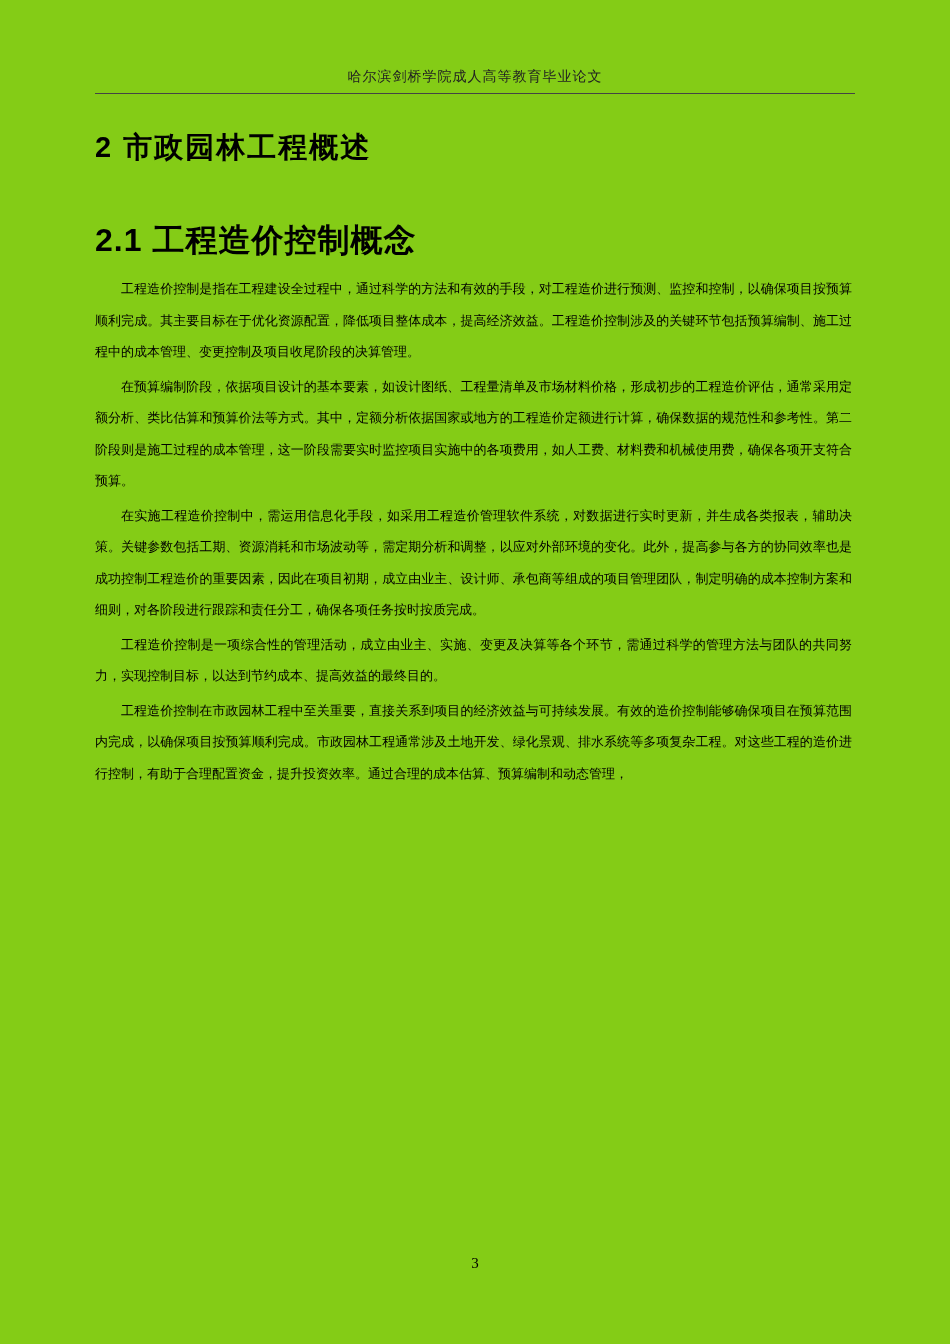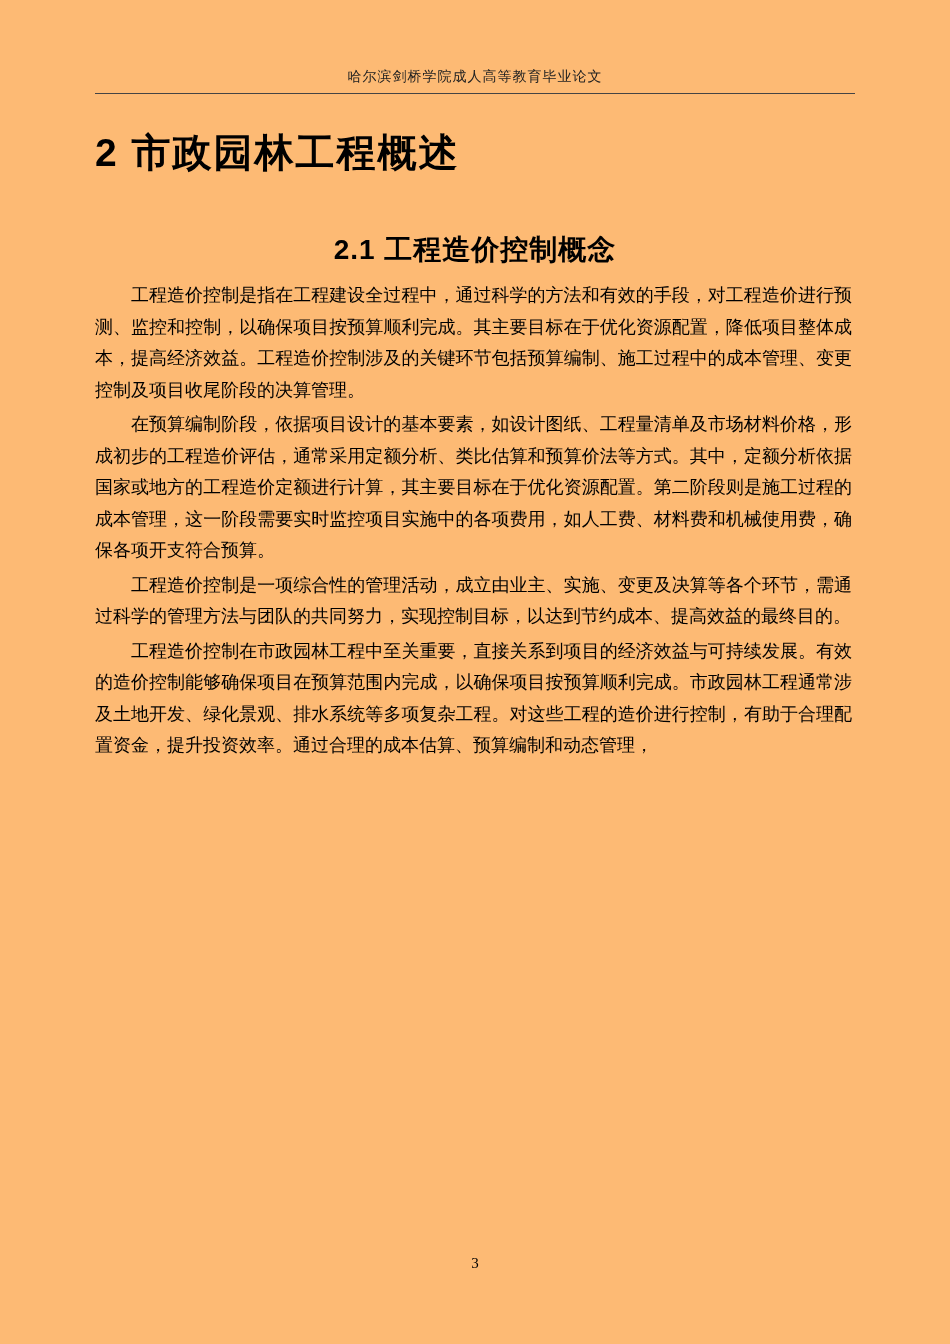--- a/index.html
+++ b/index.html
@@ -5,54 +5,53 @@
   * { box-sizing: border-box; }
   html, body {
     margin: 0;
     padding: 0;
     background: #ffffff;
   }
   .page {
     width: 950px;
     height: 1344px;
     margin: 0 auto;
-    background: #fdba74;
+    background: #84cc16;
     color: #000000;
     position: relative;
     font-family: "Liberation Serif", "DejaVu Serif", serif;
     padding: 68px 95px 0 95px;
     overflow: hidden;
   }
   .doc-header {
     text-align: center;
     font-size: 14px;
     letter-spacing: 1px;
     color: #222222;
     padding-bottom: 7px;
     border-bottom: 1px solid #444444;
   }
   .h1-title {
     font-family: "Liberation Sans", "DejaVu Sans", sans-serif;
     font-weight: bold;
-    font-size: 39px;
+    font-size: 29px;
     letter-spacing: 2px;
     margin: 36px 0 0 0;
     line-height: 1.2;
   }
   .h2-title {
     font-family: "Liberation Sans", "DejaVu Sans", sans-serif;
     font-weight: bold;
-    font-size: 28px;
+    font-size: 32px;
     letter-spacing: 1px;
     margin: 56px 0 14px 0;
     line-height: 1.2;
-    text-align: center;
   }
   .body-text p {
-    font-size: 18px;
+    font-size: 13px;
     line-height: 31.5px;
     text-align: justify;
     text-indent: 2em;
     margin: 0 3px 3px 0;
     word-break: break-all;
   }
   .page-footer {
     position: absolute;
     left: 0;
     right: 0;
@@ -70,21 +69,22 @@
   <div class="doc-header">
     <span>哈尔滨剑桥学院成人高等教育毕业论文</span>
   </div>
 
   <h1 class="h1-title">2  市政园林工程概述</h1>
 
   <h2 class="h2-title">2.1  工程造价控制概念</h2>
 
   <div class="body-text">
     <p>工程造价控制是指在工程建设全过程中，通过科学的方法和有效的手段，对工程造价进行预测、监控和控制，以确保项目按预算顺利完成。其主要目标在于优化资源配置，降低项目整体成本，提高经济效益。工程造价控制涉及的关键环节包括预算编制、施工过程中的成本管理、变更控制及项目收尾阶段的决算管理。</p>
-    <p>在预算编制阶段，依据项目设计的基本要素，如设计图纸、工程量清单及市场材料价格，形成初步的工程造价评估，通常采用定额分析、类比估算和预算价法等方式。其中，定额分析依据国家或地方的工程造价定额进行计算，其主要目标在于优化资源配置。第二阶段则是施工过程的成本管理，这一阶段需要实时监控项目实施中的各项费用，如人工费、材料费和机械使用费，确保各项开支符合预算。</p>
+    <p>在预算编制阶段，依据项目设计的基本要素，如设计图纸、工程量清单及市场材料价格，形成初步的工程造价评估，通常采用定额分析、类比估算和预算价法等方式。其中，定额分析依据国家或地方的工程造价定额进行计算，确保数据的规范性和参考性。第二阶段则是施工过程的成本管理，这一阶段需要实时监控项目实施中的各项费用，如人工费、材料费和机械使用费，确保各项开支符合预算。</p>
+    <p>在实施工程造价控制中，需运用信息化手段，如采用工程造价管理软件系统，对数据进行实时更新，并生成各类报表，辅助决策。关键参数包括工期、资源消耗和市场波动等，需定期分析和调整，以应对外部环境的变化。此外，提高参与各方的协同效率也是成功控制工程造价的重要因素，因此在项目初期，成立由业主、设计师、承包商等组成的项目管理团队，制定明确的成本控制方案和细则，对各阶段进行跟踪和责任分工，确保各项任务按时按质完成。</p>
     <p>工程造价控制是一项综合性的管理活动，成立由业主、实施、变更及决算等各个环节，需通过科学的管理方法与团队的共同努力，实现控制目标，以达到节约成本、提高效益的最终目的。</p>
     <p>工程造价控制在市政园林工程中至关重要，直接关系到项目的经济效益与可持续发展。有效的造价控制能够确保项目在预算范围内完成，以确保项目按预算顺利完成。市政园林工程通常涉及土地开发、绿化景观、排水系统等多项复杂工程。对这些工程的造价进行控制，有助于合理配置资金，提升投资效率。通过合理的成本估算、预算编制和动态管理，</p>
   </div>
 
   <div class="page-footer">
     <span>3</span>
   </div>
 
 </div>
 

